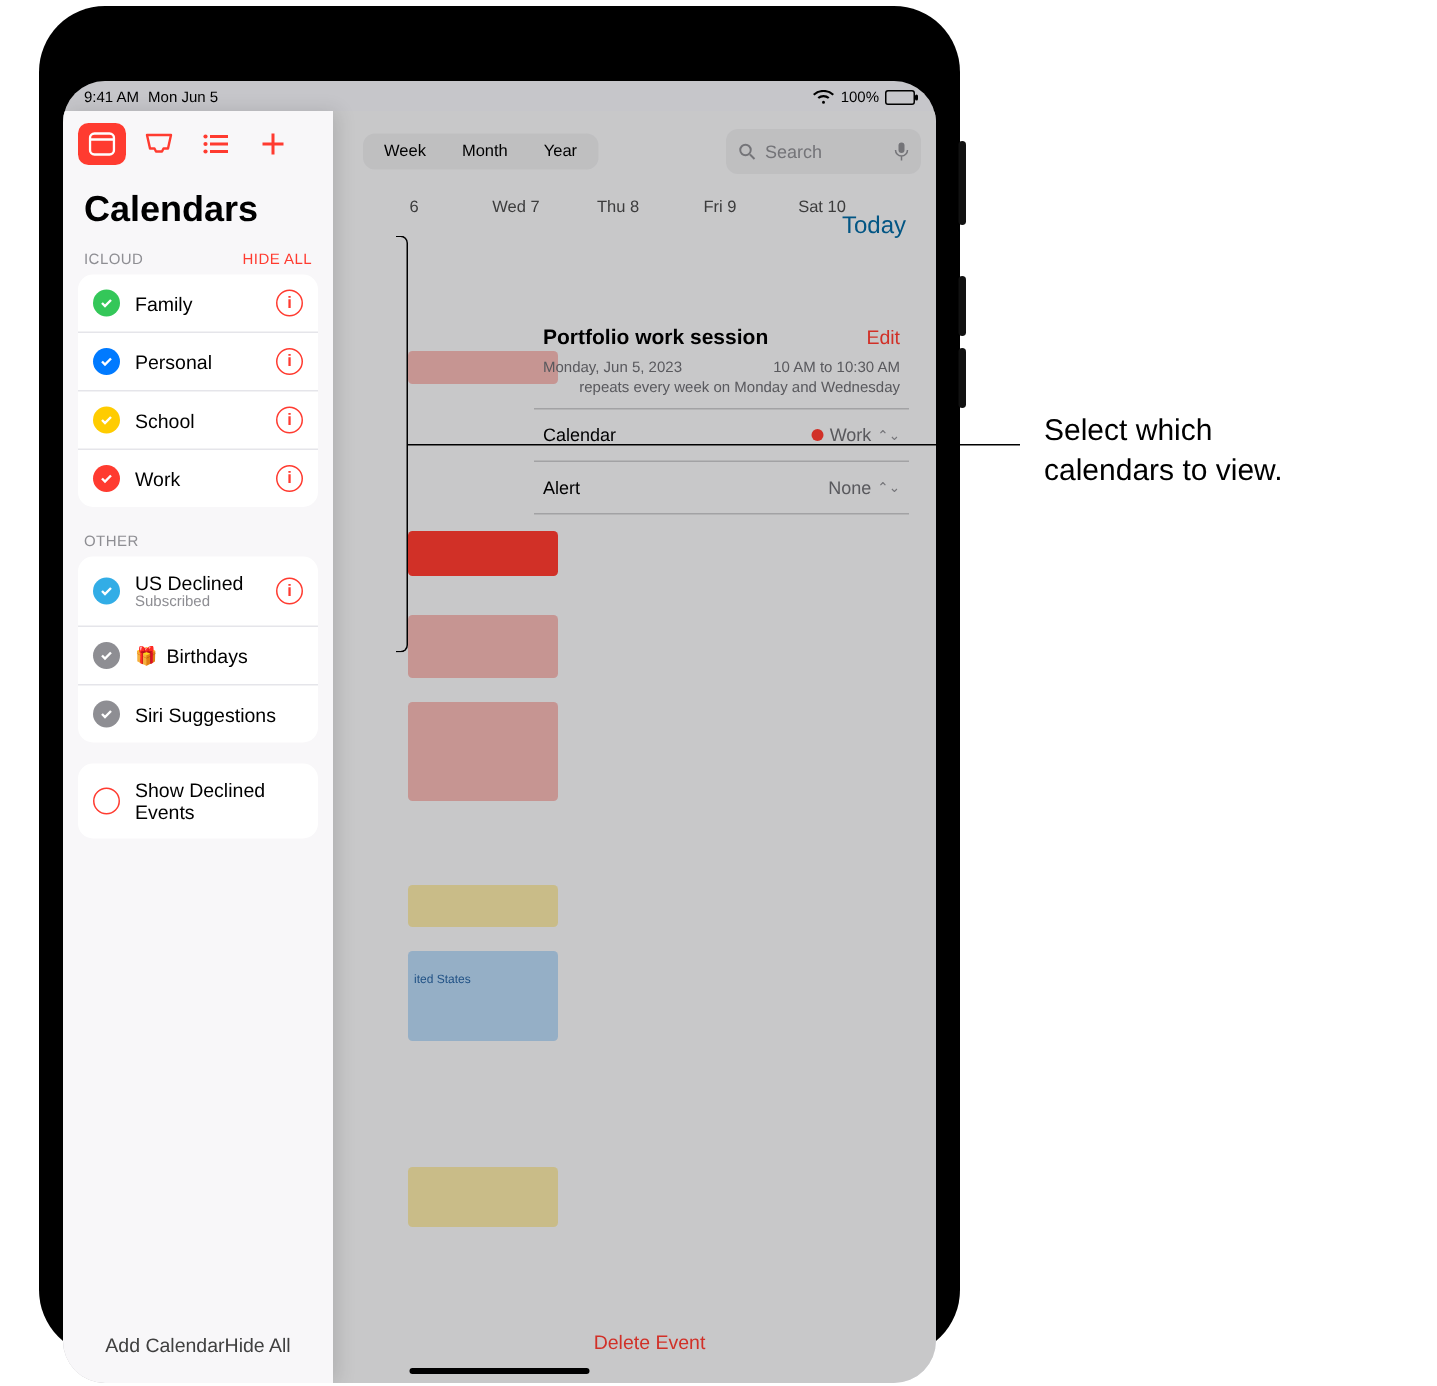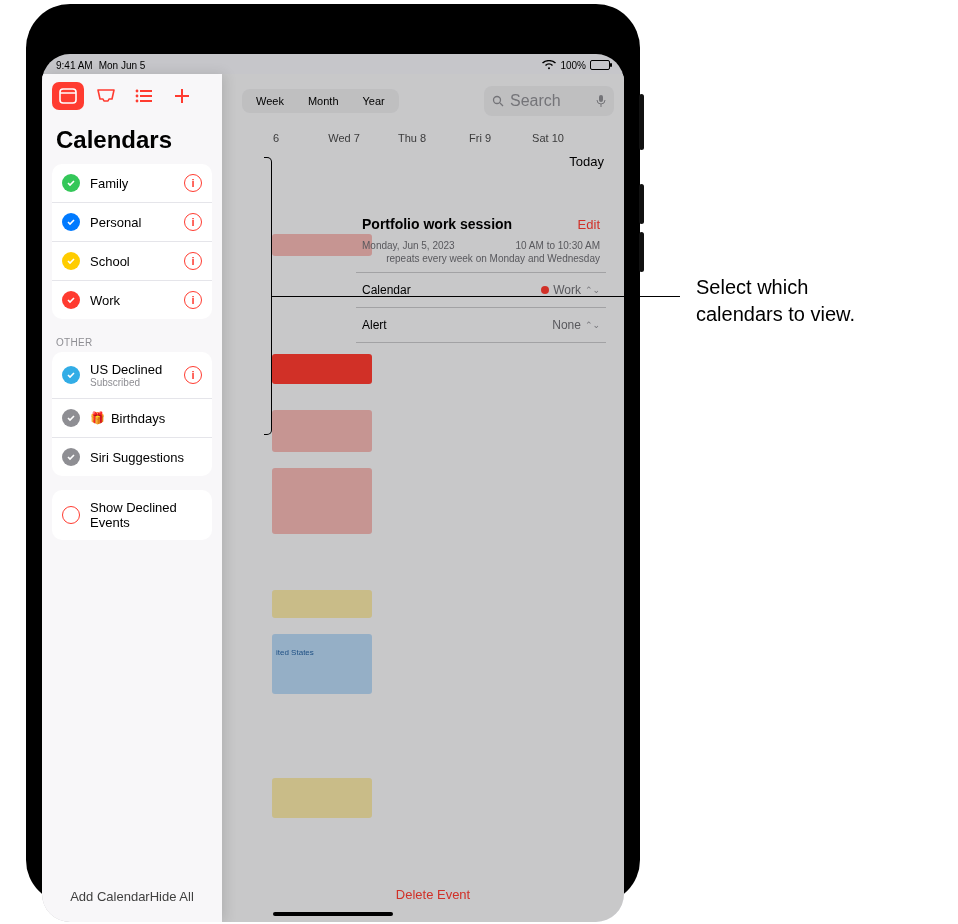--- a/index.html
+++ b/index.html
@@ -80,28 +80,28 @@
     align-items:center;
     justify-content:space-between;
     padding: 6px 10px 0 200px;
   }
   .segmented {
     display:flex; background:#e9e9eb; border-radius:8px; padding:2px; font-size:11px;
   }
   .seg-item { padding:4px 12px; border-radius:6px; color:#000;}
   .search {
     width:130px; height:30px; background:#e9e9eb; border-radius:8px;
-    display:flex; align-items:center; padding:0 8px; gap:6px; color:#8e8e93; font-size:16px;
+    display:flex; align-items:center; padding:0 8px; gap:6px; color:#8e8e93; font-size:12px;
   }
   .mic { margin-left:auto; }
   .weekdays {
     display:flex; padding-left:200px; font-size:11px; color:#4a4a4a; height:32px; align-items:center;
   }
   .weekdays div { width:68px; text-align:center; }
-  .today-btn { position:absolute; right:20px; top:80px; color:#000000; font-size:13px; }
+  .today-btn { position:absolute; right:20px; top:68px; color:#0369a1; font-size:16px; }
   
   .event-panel {
     position:absolute;
     right:18px; top:140px;
     width:250px;
     background:transparent;
     font-size:12px;
   }
   .event-title-row { display:flex; justify-content:space-between; align-items:center; padding:2px 6px 8px 6px;}
   .event-title { font-weight:700; font-size:14px; color:#000;}
@@ -311,20 +311,24 @@
           <div class="tb-btn">
             <svg width="18" height="18" viewBox="0 0 18 18">
                 <line x1="9" y1="2" x2="9" y2="16" stroke="#ff3b30" stroke-width="2"></line>
                 <line x1="2" y1="9" x2="16" y2="9" stroke="#ff3b30" stroke-width="2"></line>
               </svg>
           </div>
         </div>
 
         <div class="sb-title">Calendars</div>
 
+        <div class="section-hdr">
+          <span>ICLOUD</span>
+          <span class="hide">HIDE ALL</span>
+        </div>
         <div class="cal-list">
           <div class="cal-item">
             <span class="check" style="background:#34c759">
               <svg viewBox="0 0 10 10">
                   <path d="M2 5l2 2 4-4" stroke="#fff" stroke-width="1.6" fill="none"></path>
                 </svg>
             </span>
             <span class="label-col">
                 <span>Family</span>
               </span>

